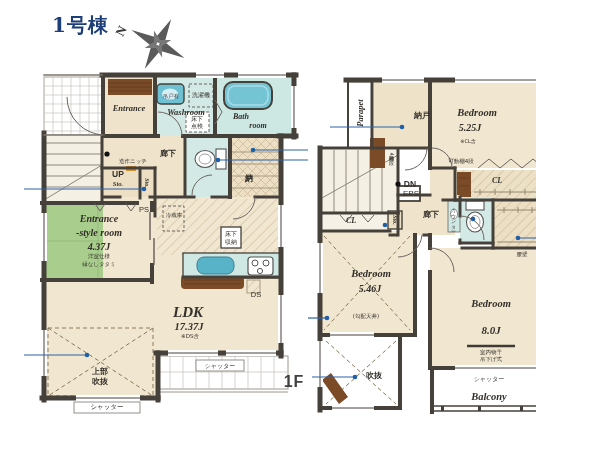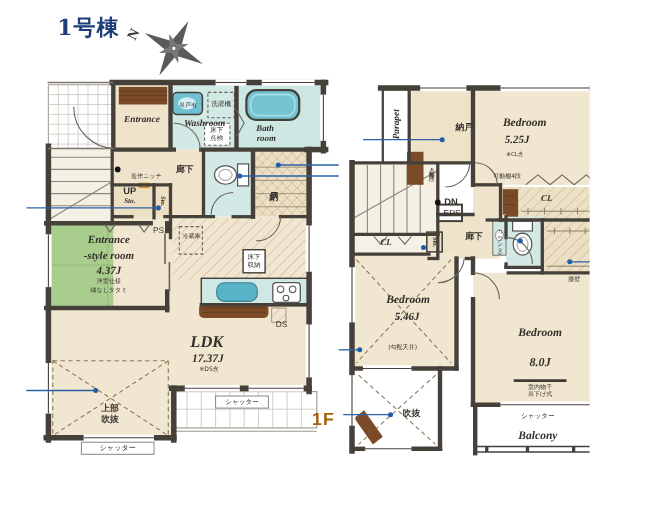--- a/index.html
+++ b/index.html
@@ -10,21 +10,21 @@
        color:#33302b;line-height:1;z-index:5;}
   .en{font-family:"Liberation Serif","DejaVu Serif",serif;font-style:italic;font-weight:bold;}
   .jp{font-family:"DejaVu Sans",sans-serif;}
   .sans{font-family:"Liberation Sans","DejaVu Sans",sans-serif;}
   .vrt{writing-mode:vertical-rl;}
   .rot90{transform:translate(-50%,-50%) rotate(90deg);}
   .rotm90{transform:translate(-50%,-50%) rotate(-90deg);}
   .title{position:absolute;left:52px;top:12px;z-index:6;
          font-family:"DejaVu Serif","Liberation Serif",serif;
          font-size:20px;font-weight:bold;color:#1d3e78;letter-spacing:1px;}
-  .ftag{font-family:"Liberation Sans",sans-serif;color:#a16207;font-size:16px;font-weight:bold;letter-spacing:1px;}
+  .ftag{font-family:"Liberation Sans",sans-serif;color:#404040;font-size:16px;font-weight:bold;letter-spacing:1px;}
   .north{font-family:"Liberation Serif",serif;font-weight:bold;font-size:13px;color:#3a3a3a;
          transform:translate(-50%,-50%) rotate(-62deg);}
 </style>
 </head>
 <body>
 
 <div id="stage">
 
 <svg id="plan-svg" width="600" height="461" viewBox="0 0 600 461">
   <defs>
@@ -448,21 +448,21 @@
 <span class="title">1号棟</span>
 <span class="lbl north" style="left:121px;top:31px;">N</span>
 
 <span class="lbl en" style="left:129px;top:108px;font-size:8.5px;">Entrance</span>
 <span class="lbl en" style="left:186px;top:112px;font-size:8.5px;">Washroom</span>
 <span class="lbl jp" style="left:171px;top:97px;font-size:5.5px;">吊戸有</span>
 <span class="lbl jp" style="left:201px;top:95px;font-size:6px;">洗濯機</span>
 <span class="lbl jp" style="left:197px;top:119px;font-size:6px;">床下</span>
 <span class="lbl jp" style="left:197px;top:126px;font-size:6px;">点検</span>
 <span class="lbl en" style="left:241px;top:117px;font-size:8px;">Bath</span>
-<span class="lbl en" style="left:242px;top:126px;font-size:8px;font-style:italic;">room</span>
+<span class="lbl en" style="left:258px;top:126px;font-size:8px;font-style:italic;">room</span>
 <span class="lbl jp" style="left:168px;top:154px;font-size:8px;font-weight:bold;">廊下</span>
 <span class="lbl jp vrt" style="left:248px;top:168px;font-size:8px;font-weight:bold;">納戸</span>
 <span class="lbl sans" style="left:118px;top:154px;font-size:8.5px;font-weight:bold;margin-top:20px;">UP</span>
 <span class="lbl jp" style="left:133px;top:162px;font-size:5.5px;">造作ニッチ</span>
 <span class="lbl en" style="left:118px;top:184px;font-size:6.5px;">Sto.</span>
 <span class="lbl en rot90" style="left:147px;top:183px;font-size:6px;">Sto.</span>
 <span class="lbl sans" style="left:144px;top:210px;font-size:7.5px;">PS</span>
 <span class="lbl en" style="left:99px;top:219px;font-size:10px;">Entrance</span>
 <span class="lbl en" style="left:99px;top:233px;font-size:10px;">-style room</span>
 <span class="lbl en" style="left:99px;top:247px;font-size:10px;">4.37J</span>

